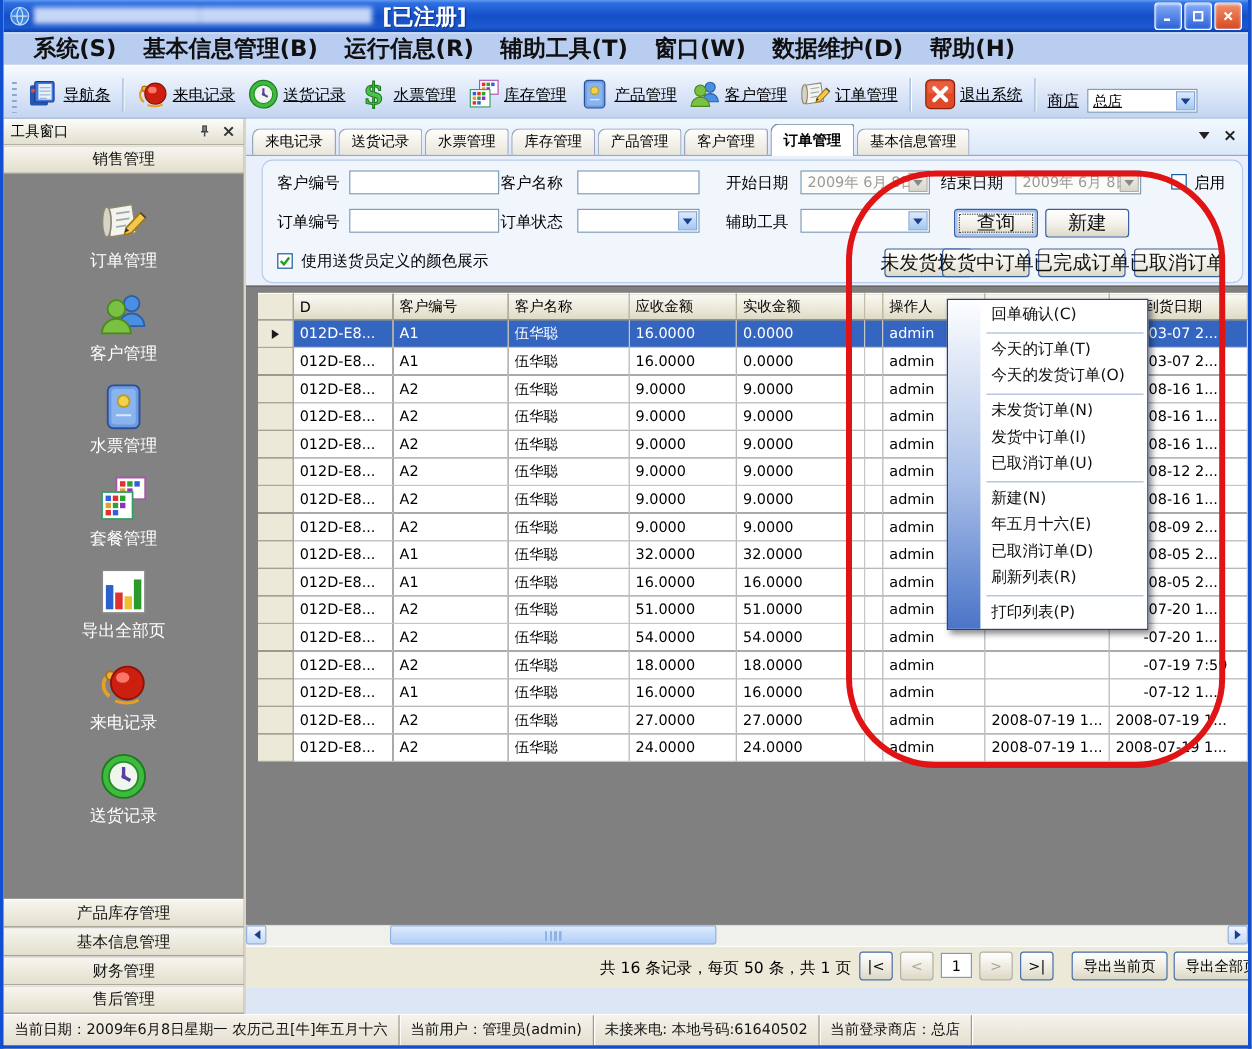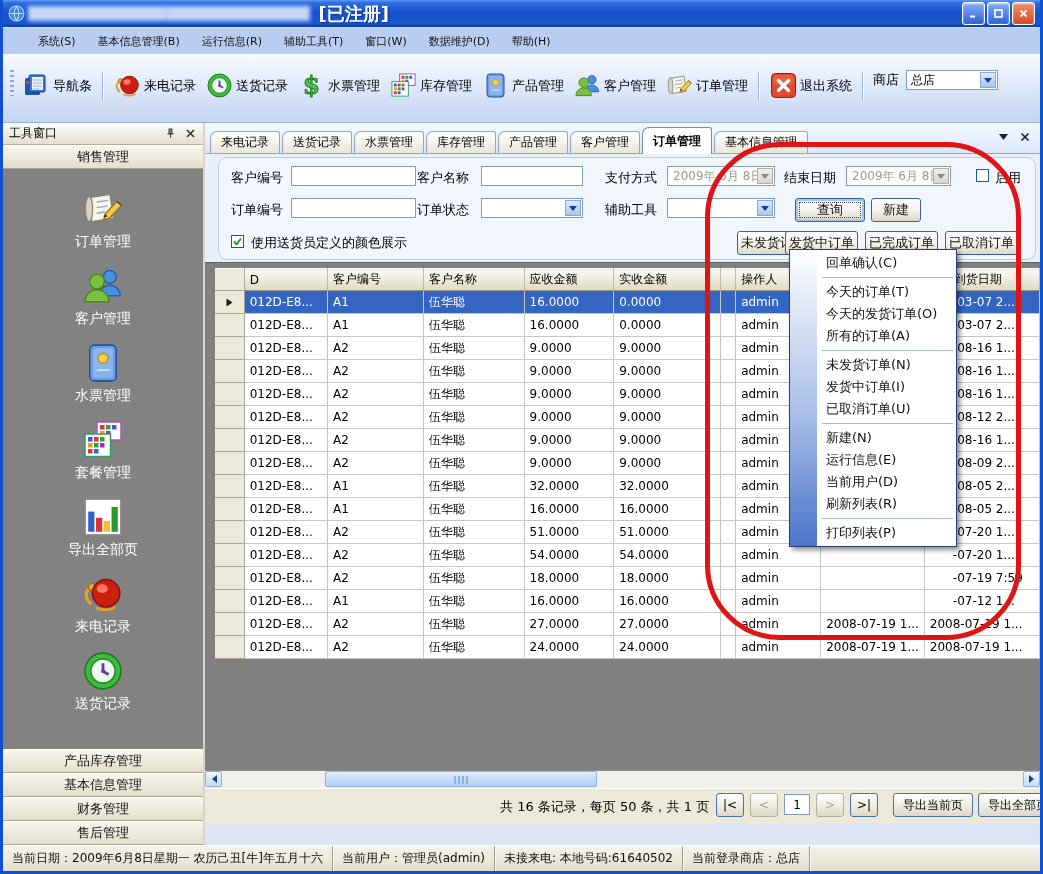--- a/index.html
+++ b/index.html
@@ -13,25 +13,25 @@
   .title-censored{color:#c6d6f6;font-weight:bold;font-size:13px;filter:blur(2px);letter-spacing:-2px;
     white-space:nowrap;overflow:hidden;max-width:350px;}
   .title-badge{color:#fff;font-weight:bold;font-size:18px;margin-left:8px;text-shadow:1px 1px 1px #0c3488;}
   .win-btns{margin-left:auto;display:flex;gap:2px;}
   .winbtn{width:21px;height:21px;border:1px solid #fff;border-radius:3px;display:flex;align-items:center;
     justify-content:center;background:linear-gradient(180deg,#85acf4,#2a62d8);box-shadow:inset 0 1px 2px rgba(255,255,255,.7);}
   .winbtn.close{background:linear-gradient(180deg,#f0906e,#d84a20);}
   .winbtn svg{width:11px;height:11px;display:block;}
   
   .menubar{height:26px;flex:0 0 auto;background:#b9cdf0;border-top:1px solid #d8e4fa;display:flex;
-    align-items:center;padding-left:24px;font-size:11px;color:#101010;}
+    align-items:center;padding-left:14px;font-size:19px;color:#101010;font-weight:bold;}
   .menu-item{padding:3px 11px;white-space:nowrap;}
   
-  .toolbar{height:36px;flex:0 0 auto;display:flex;align-items:flex-start;padding:16px 3px;
-    background:linear-gradient(180deg,#f8fbff,#d6e2f7 65%,#c3d5f0);border-bottom:1px solid #96b2da;}
+  .toolbar{height:36px;flex:0 0 auto;display:flex;align-items:flex-end;padding:4px 3px;
+    background:linear-gradient(180deg,#f8fbff,#d6e2f7 65%,#c3d5f0);border-bottom:1px solid #96b2da;text-decoration:underline;}
   .grip{width:4px;height:26px;margin:0 4px;background:repeating-linear-gradient(180deg,#8aa8d0 0 2px,transparent 2px 5px);}
   #tb-items{display:flex;align-items:center;}
   .tb-btn{display:flex;align-items:center;gap:3px;padding:2px 5px;font-size:13px;white-space:nowrap;}
   .tb-icon svg{width:27px;height:27px;display:block;}
   .tb-sep{width:1px;height:28px;background:#9ab4d8;border-right:1px solid #fff;margin:0 5px;}
   .shop{display:flex;align-items:center;gap:7px;font-size:13px;margin-left:4px;}
   .shop-combo{width:92px;height:20px;background:#fff;border:1px solid #7f9db9;display:flex;align-items:center;
     font-size:12px;padding-left:4px;position:relative;box-sizing:border-box;}
   .combo-btn{position:absolute;right:1px;top:1px;bottom:1px;width:16px;display:flex;align-items:center;
     justify-content:center;background:linear-gradient(180deg,#ddebfd,#a6c7f0);border:1px solid #86a8d8;box-sizing:border-box;}
@@ -66,21 +66,21 @@
   .filter-panel{flex:0 0 auto;height:101px;margin:3px 4px 2px 13px;border:1px solid #b9cce9;border-radius:9px;
     background:#f1f6fd;position:relative;font-size:13px;}
   .f-label{position:absolute;height:20px;line-height:20px;white-space:nowrap;}
   .f-input{position:absolute;height:20px;background:#fff;border:1px solid #7f9db9;box-sizing:border-box;
     font-size:12px;font-family:inherit;padding:0 3px;}
   .f-combo{display:flex;align-items:center;padding-left:4px;}
   .f-date{color:#9a9a96;background:#fcfcfa;display:flex;align-items:center;padding-left:5px;font-size:12px;}
   .checkbox{position:absolute;width:13px;height:13px;background:#fff;border:1px solid #1a5a9a;display:flex;
     align-items:center;justify-content:center;box-sizing:border-box;}
   .checkbox svg{width:11px;height:11px;}
-  .xp-btn{position:absolute;height:24px;border:1px solid #3c5f9e;border-radius:3px;font-size:13px;color:#111;
+  .xp-btn{position:absolute;height:24px;border:1px solid #3c5f9e;border-radius:3px;font-size:16px;color:#111;
     background:linear-gradient(180deg,#fff,#f2f0e9 55%,#ddd8c6);display:flex;align-items:center;justify-content:center;
     box-sizing:border-box;white-space:nowrap;}
   .xp-btn.focus{box-shadow:inset 0 0 0 2px #a8c4f2;outline:1px dotted #444;outline-offset:-5px;}
   
   .workspace{flex:1;background:#808080;position:relative;overflow:hidden;border-top:1px solid #606060;}
   table.grid{position:absolute;left:10px;top:5px;border-collapse:collapse;table-layout:fixed;font-size:12px;}
   .grid th{background:linear-gradient(180deg,#f9f8f5,#ece9d8 55%,#ddd9c6);border-right:1px solid #c0bca8;
     border-bottom:1px solid #9c9884;border-top:1px solid #fff;font-weight:normal;text-align:left;
     padding:0 5px;height:21px;white-space:nowrap;overflow:hidden;}
   .grid td{background:#fff;border-right:1px solid #c6c6c6;border-bottom:1px solid #c6c6c6;padding:0 5px;
@@ -444,21 +444,21 @@
               </svg>
             </span>
         </span>
       </div>
 
       <div class="filter-panel">
         <span class="f-label" style="left:12px;top:10px">客户编号</span>
         <input class="f-input" style="left: 72px; top: 8px; width: 125px;">
         <span class="f-label" style="left:198px;top:10px">客户名称</span>
         <input class="f-input" style="left: 262px; top: 8px; width: 102px;">
-        <span class="f-label" style="left:386px;top:10px">支付方式</span>
+        <span class="f-label" style="left:386px;top:10px">开始日期</span>
         <div class="f-input f-date" style="left:448px;top:8px;width:108px">
           <span>2009年 6月 8日</span>
           <span class="combo-btn dis">
               <i class="tri gray"></i>
             </span>
         </div>
         <span class="f-label" style="left:565px;top:10px">结束日期</span>
         <div class="f-input f-date" style="left:627px;top:8px;width:105px">
           <span>2009年 6月 8日</span>
           <span class="combo-btn dis">
@@ -478,21 +478,21 @@
             </span>
         </div>
         <span class="f-label" style="left:386px;top:42px">辅助工具</span>
         <div class="f-input f-combo" style="left:448px;top:40px;width:108px">
           <span></span>
             <span class="combo-btn">
               <i class="tri"></i>
             </span>
         </div>
         <div class="xp-btn focus" style="left:576px;top:40px;width:70px">查询</div>
-        <div class="xp-btn" style="left:652px;top:40px;width:50px">新建</div>
+        <div class="xp-btn" style="left:652px;top:40px;width:70px">新建</div>
 
         <span class="checkbox" style="left:12px;top:77px">
           <svg viewBox="0 0 11 11">
               <path d="M2 5.5l2.6 2.8L9 2.5" stroke="#1fa11f" stroke-width="2" fill="none"></path>
             </svg>
         </span>
         <span class="f-label" style="left:32px;top:75px">使用送货员定义的颜色展示</span>
         <div id="status-btns">
             <div class="xp-btn" style="left: 486px; top: 73px; width: 73px; margin-left: 32px;">未发货订单</div>
             <div class="xp-btn" style="left: 566px; top: 73px; width: 73px;">发货中订单</div>
@@ -761,28 +761,27 @@
       <div class="st-seg">未接来电: 本地号码:61640502</div>
       <div class="st-seg">当前登录商店：总店</div>
     </div>
 
   <div class="ctx-menu" id="ctxmenu">
     <div class="ctx-strip"></div>
       <div class="ctx-item">回单确认(C)</div>
       <div class="ctx-sep"></div>
       <div class="ctx-item">今天的订单(T)</div>
       <div class="ctx-item">今天的发货订单(O)</div>
-      <div class="ctx-item">所有的订单(A)</div>
       <div class="ctx-sep"></div>
       <div class="ctx-item">未发货订单(N)</div>
       <div class="ctx-item">发货中订单(I)</div>
       <div class="ctx-item">已取消订单(U)</div>
       <div class="ctx-sep"></div>
       <div class="ctx-item">新建(N)</div>
-      <div class="ctx-item">运行信息(E)</div>
-      <div class="ctx-item">当前用户(D)</div>
+      <div class="ctx-item">年五月十六(E)</div>
+      <div class="ctx-item">已取消订单(D)</div>
       <div class="ctx-item">刷新列表(R)</div>
       <div class="ctx-sep"></div>
       <div class="ctx-item">打印列表(P)</div>
     </div>
 
   <div class="annotation"></div>
 </div>
 
 </body></html>

